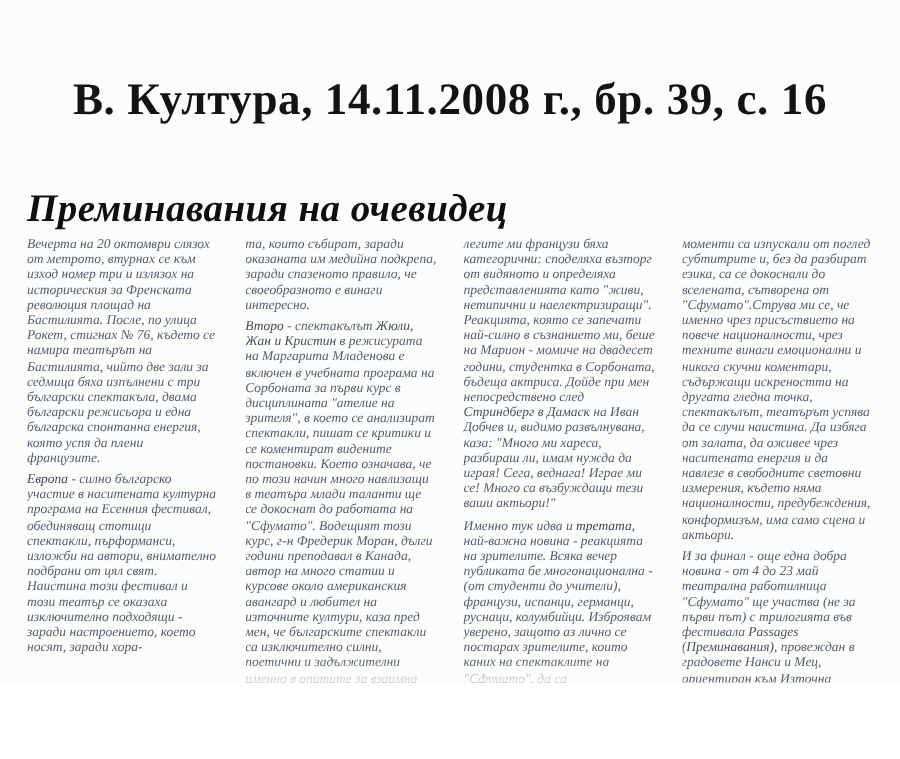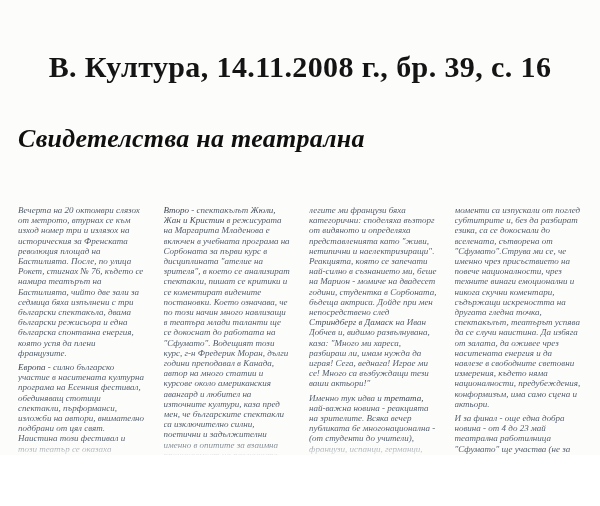--- a/index.html
+++ b/index.html
@@ -18,21 +18,21 @@
     font-weight:bold;font-style:italic;font-size:26px;
     color:#0f0f0f;letter-spacing:.3px;
   }
   .columns{
     position:absolute;top:157px;left:18px;width:564px;height:349px;
     display:flex;gap:18px;
   }
   .col{
     flex:1;min-width:0;overflow:hidden;
     font-style:italic;font-size:9px;line-height:10.2px;
-    color:#525e6c;text-align:left;margin-top:48px;
+    color:#525e6c;text-align:left;
   }
   .col p{margin:0 0 0 0;}
   .col p + p{margin-top:4px;}
   .seg-b{font-weight:normal;color:#3e4854;}
   .seg-e{color:#45505d;}
   .byline{
     text-align:right;font-weight:bold;font-size:10px;
     color:#3e4854;margin-top:5px;
   }
   .dateline{
@@ -49,28 +49,29 @@
     pointer-events:none;
   }
 </style>
 </head>
 <body>
 
 <div class="page">
 
   <div class="masthead">В. Култура, 14.11.2008 г., бр. 39, с. 16</div>
 
-  <h1 class="headline" style="margin:0;">Свидетелства на театрална</h1>
+  <h1 class="headline" style="margin:0;">Преминавания на очевидец</h1>
 
   <div class="columns">
       <div class="col">
         <p><span>Вечерта на 20 октомври слязох от метрото, втурнах се към изход номер три и излязох на историческия за Френската революция площад на Бастилията. После, по улица Рокет, стигнах № 76, където се намира театърът на Бастилията, чийто две зали за седмица бяха изпълнени с три български спектакъла, двама български режисьора и една българска спонтанна енергия, която успя да плени французите.</span></p>
         <p><span class="seg-b">Европа</span><span> - силно българско участие в наситената културна програма на Есенния фестивал, обединяващ стотици спектакли, пърформанси, изложби на автори, внимателно подбрани от цял свят. Наистина този фестивал и този театър се оказаха изключително подходящи - заради настроението, което носят, заради хора-</span></p>
       </div>
       <div class="col">
+        <p><span>та, които събират, заради оказаната им медийна подкрепа, заради спазеното правило, че своеобразното е винаги интересно.</span></p>
         <p><span class="seg-b">Второ</span><span> - спектакълът </span><span class="seg-e">Жюли, Жан и Кристин</span><span> в режисурата на Маргарита Младенова е включен в учебната програма на Сорбоната за първи курс в дисциплината "ателие на зрителя", в което се анализират спектакли, пишат се критики и се коментират видените постановки. Което означава, че по този начин много навлизащи в театъра млади таланти ще се докоснат до работата на "Сфумато". Водещият този курс, г-н Фредерик Моран, дълги години преподавал в Канада, автор на много статии и курсове около американския авангард и любител на източните култури, каза пред мен, че българските спектакли са изключително силни, поетични и задължителни именно в опитите за взаимна проницаемост на различните култури, към която Есенният фестивал и театърът на Бастилията се стремят. Ко-</span></p>
       </div>
       <div class="col">
         <p><span>легите ми французи бяха категорични: споделяха възторг от видяното и определяха представленията като "живи, нетипични и наелектризиращи". Реакцията, която се запечати най-силно в съзнанието ми, беше на Марион - момиче на двадесет години, студентка в Сорбоната, бъдеща актриса. Дойде при мен непосредствено след </span><span class="seg-e">Стриндберг в Дамаск</span><span> на Иван Добчев и, видимо развълнувана, каза: "Много ми хареса, разбираш ли, имам нужда да играя! Сега, веднага! Играе ми се! Много са възбуждащи тези ваши актьори!"</span></p>
         <p><span>Именно тук идва и </span><span class="seg-b">третата,</span><span> най-важна новина - реакцията на зрителите. Всяка вечер публиката бе многонационална - (от студенти до учители), французи, испанци, германци, руснаци, колумбийци. Изброявам уверено, защото аз лично се постарах зрителите, които каних на спектаклите на "Сфумато", да са представители на различни култури. Всички те споделиха, че на</span></p>
       </div>
       <div class="col">
         <p><span>моменти са изпускали от поглед субтитрите и, без да разбират езика, са се докоснали до вселената, сътворена от "Сфумато".Струва ми се, че именно чрез присъствието на повече националности, чрез техните винаги емоционални и никога скучни коментари, съдържащи искреността на другата гледна точка, спектакълът, театърът успява да се случи наистина. Да избяга от залата, да оживее чрез наситената енергия и да навлезе в свободните световни измерения, където няма националности, предубеждения, конформизъм, има само сцена и актьори.</span></p>
         <p><span>И за финал - още една добра новина - от 4 до 23 май театрална работилница "Сфумато" ще участва (не за първи път) с трилогията във фестивала </span><span class="seg-e">Passages (Преминавания)</span><span>, провеждан в градовете Нанси и Мец, ориентиран към Източна Европа и театралните трупи, идващи оттам.</span></p>
         <div class="byline">Ралица Асенова</div>

